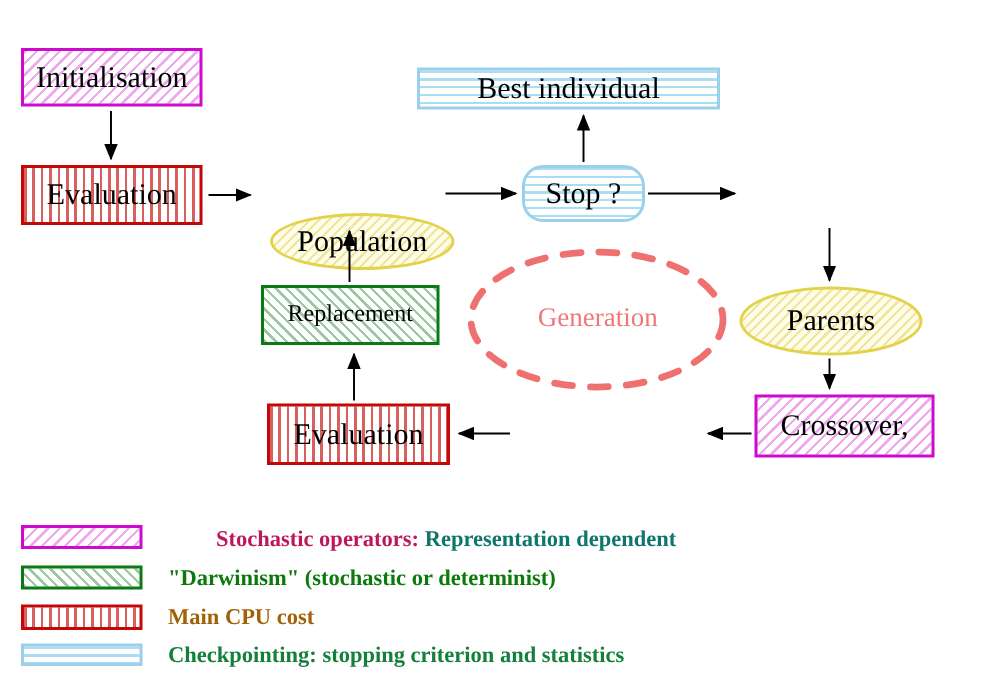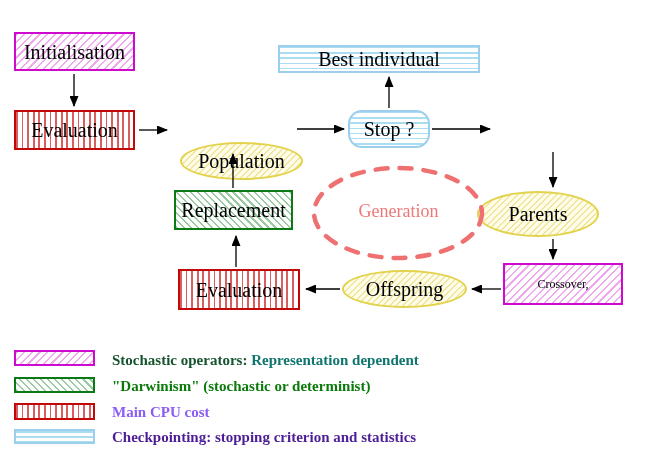--- a/index.html
+++ b/index.html
@@ -42,51 +42,50 @@
 
   .generation-label {
     position:absolute; left:314px; top:201px; width:169px;
     text-align:center; font-size:18px; color:#ee7878;
   }
   .swatch { position:absolute; left:14px; width:81px; height:16px; box-sizing:border-box; }
   .legend-text {
     position:absolute; left:112px; font-size:15px; font-weight:bold;
     font-family:"Liberation Serif", serif; white-space:nowrap; line-height:18px;
   }
-  .lg-magenta { color:#14532d; }
+  .lg-magenta { color:#be185d;margin-left:32px; }
   .lg-gold { color:#0f766e; }
   .lg-green { color:#0b7a0b; }
-  .lg-red { color:#8b5cf6; }
-  .lg-blue { color:#4c1d95; }
+  .lg-red { color:#a16207; }
+  .lg-blue { color:#15803d; }
 
-  .two-line { flex-direction:column; font-size:12px; line-height:1.25; }
+  .two-line { flex-direction:column; font-size:20px; line-height:1.25; }
 </style>
 </head>
 <body>
 
 <div class="app">
 
   <div class="node hatch-magenta" style="left:14px; top:32px; width:121px; height:39px;">Initialisation</div>
 
   <div class="node stripe-red" style="left:14px; top:110px; width:121px; height:40px;">Evaluation</div>
 
   <div class="node hatch-yellow ellipse" style="left:180px; top:110px; width:123px; height:38px;margin-top:32px;">Population</div>
 
   <div class="node stripe-blue" style="left:278px; top:45px; width:202px; height:28px;">Best individual</div>
 
   <div class="node stripe-blue rounded" style="left:348px; top:110px; width:82px; height:38px;border-radius:14px;">Stop ?</div>
 
 
-  <div class="node hatch-yellow ellipse" style="left:477px; top:191px; width:122px; height:46px;">Parents</div>
+  <div class="node hatch-yellow ellipse" style="left:493px; top:191px; width:122px; height:46px;">Parents</div>
 
-  <div class="node hatch-green" style="left:174px; top:190px; width:119px; height:40px; font-size:20px;">Replacement</div>
+  <div class="node hatch-green" style="left:174px; top:190px; width:119px; height:40px; font-size:16px;">Replacement</div>
 
   <div class="node stripe-red" style="left:178px; top:269px; width:122px; height:41px;">Evaluation</div>
 
-  <div class="node hatch-yellow ellipse" style="left:342px; top:270px; width:125px; height:38px;">Offspring</div>
 
   <div class="node hatch-magenta two-line" style="left:503px; top:263px; width:120px; height:42px;">
     <span>Crossover,</span>
   </div>
 
   <div class="generation-label">Generation</div>
 
   <svg class="arrows" width="670" height="465" viewBox="0 0 670 465">
     <defs>
       <marker id="ah" viewBox="0 0 11 9" refX="10" refY="4.5" markerWidth="11" markerHeight="9" markerUnits="userSpaceOnUse" orient="auto">

